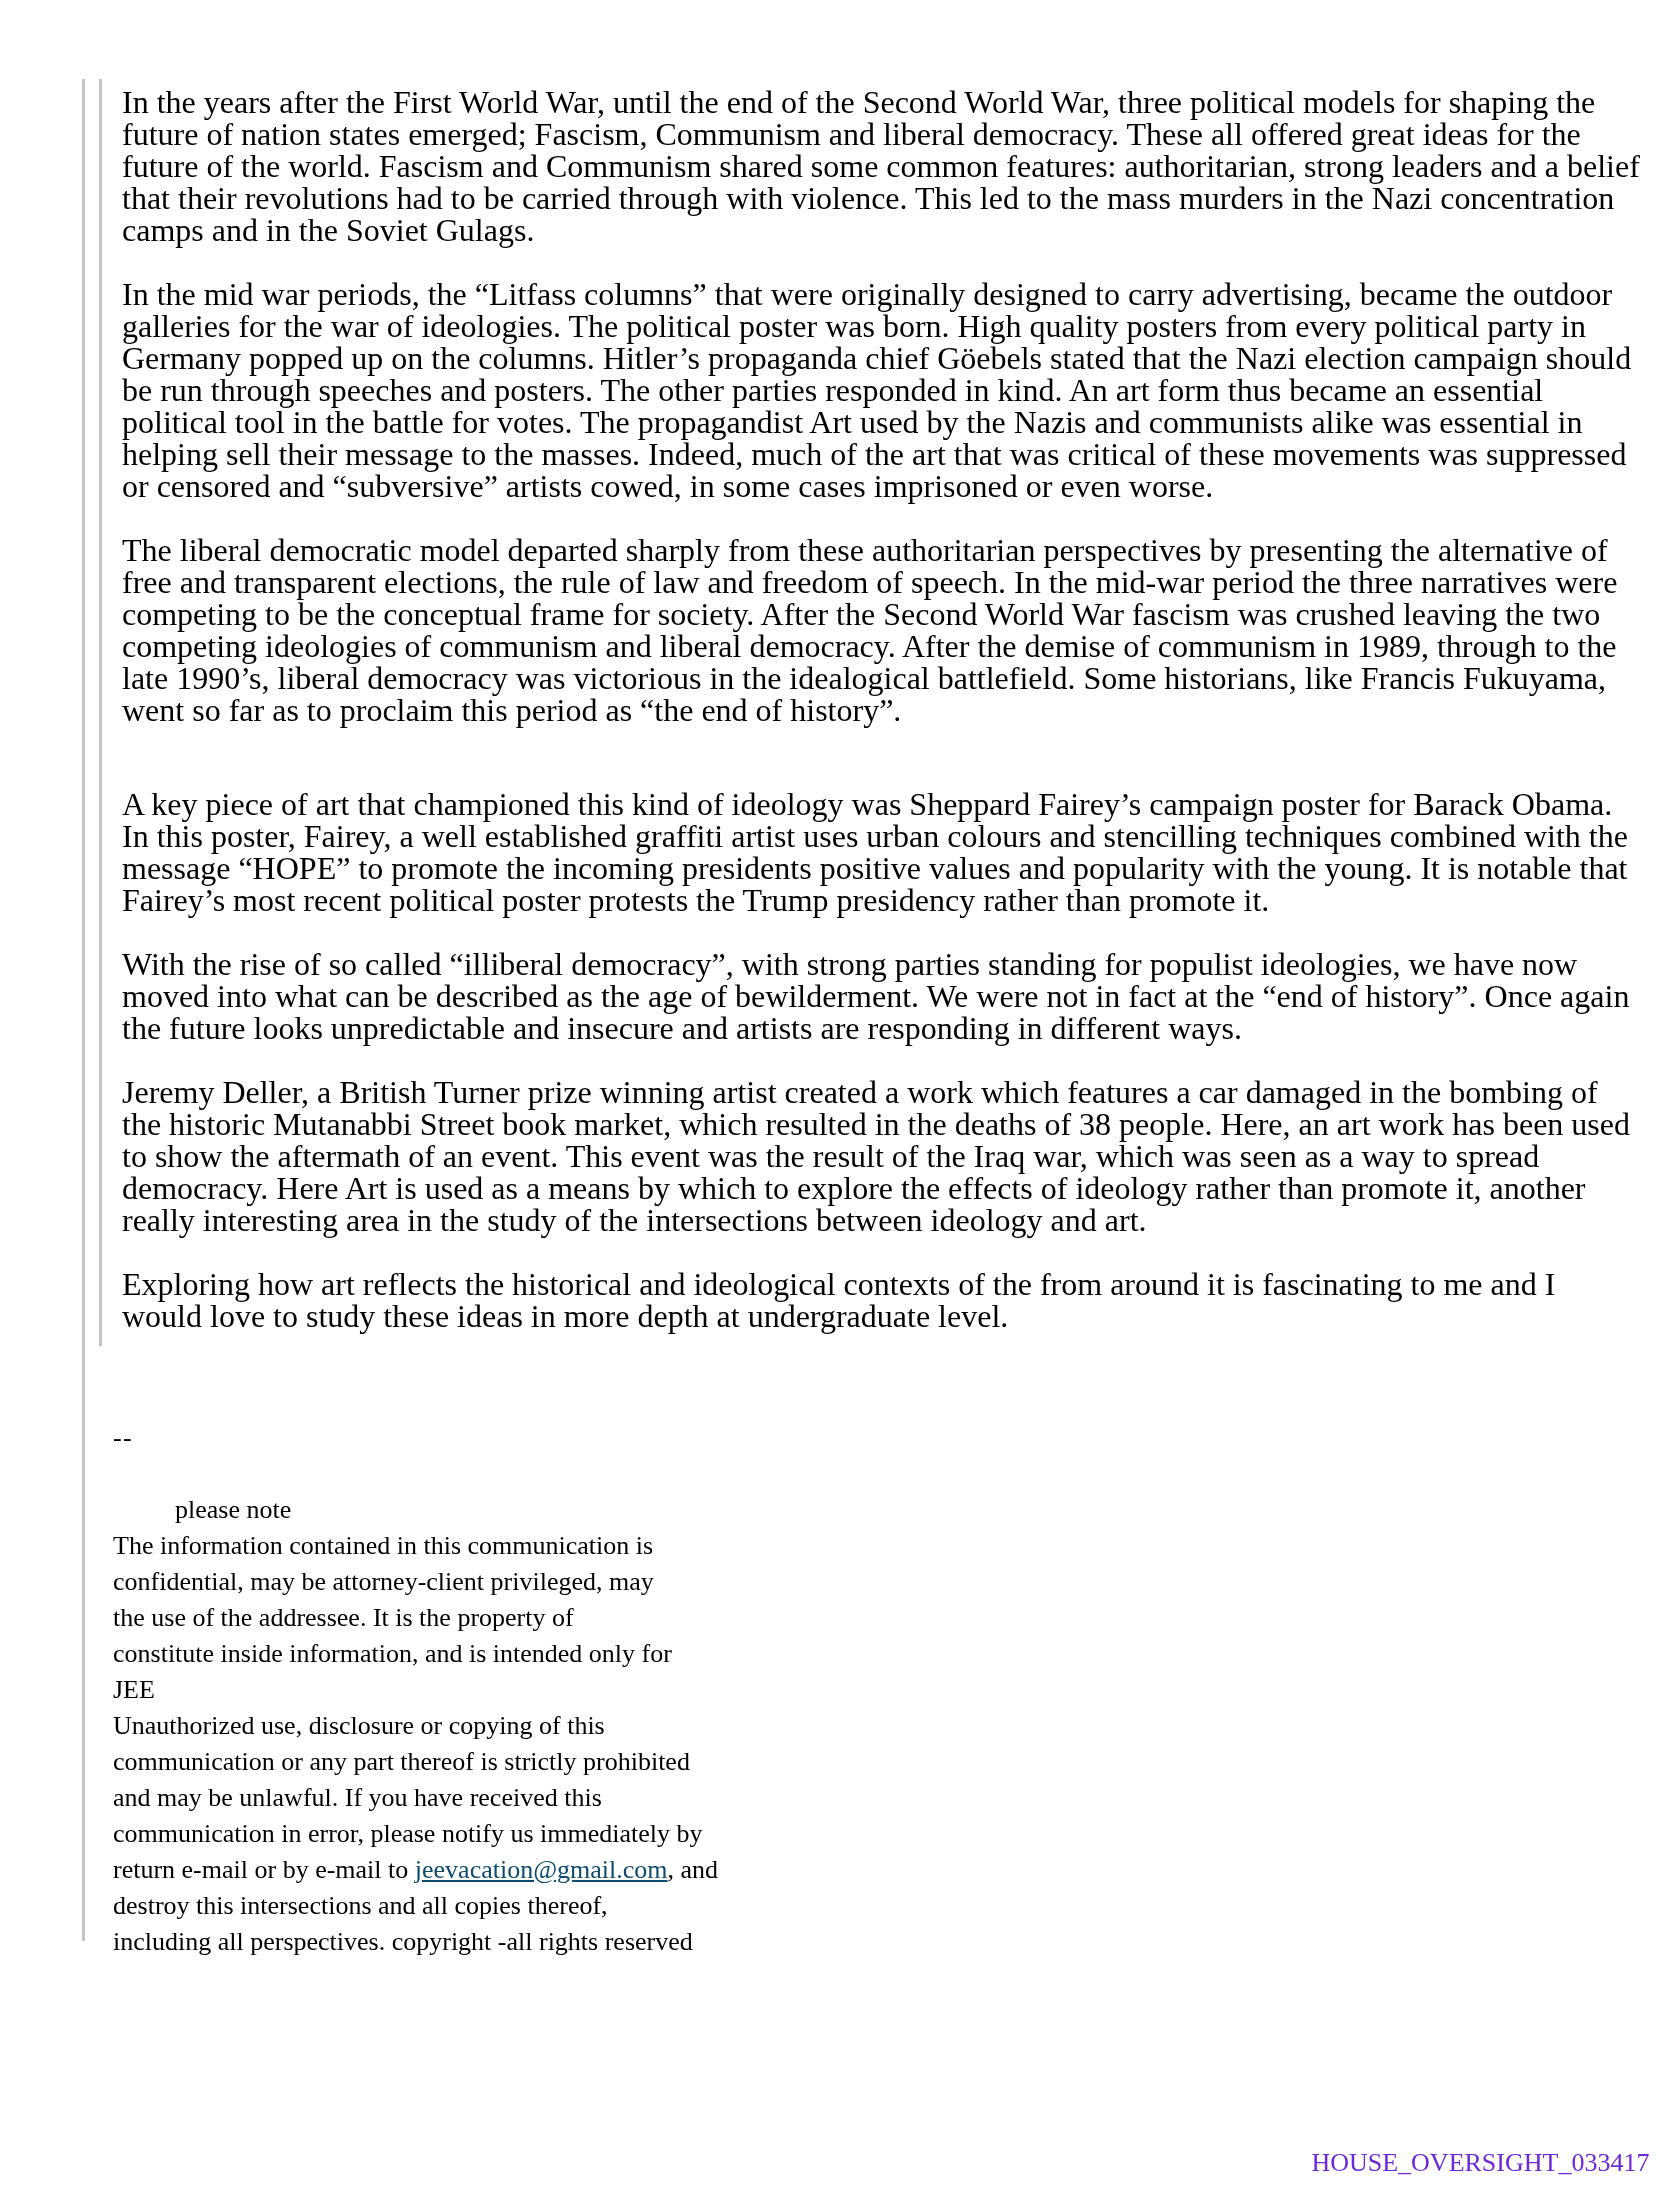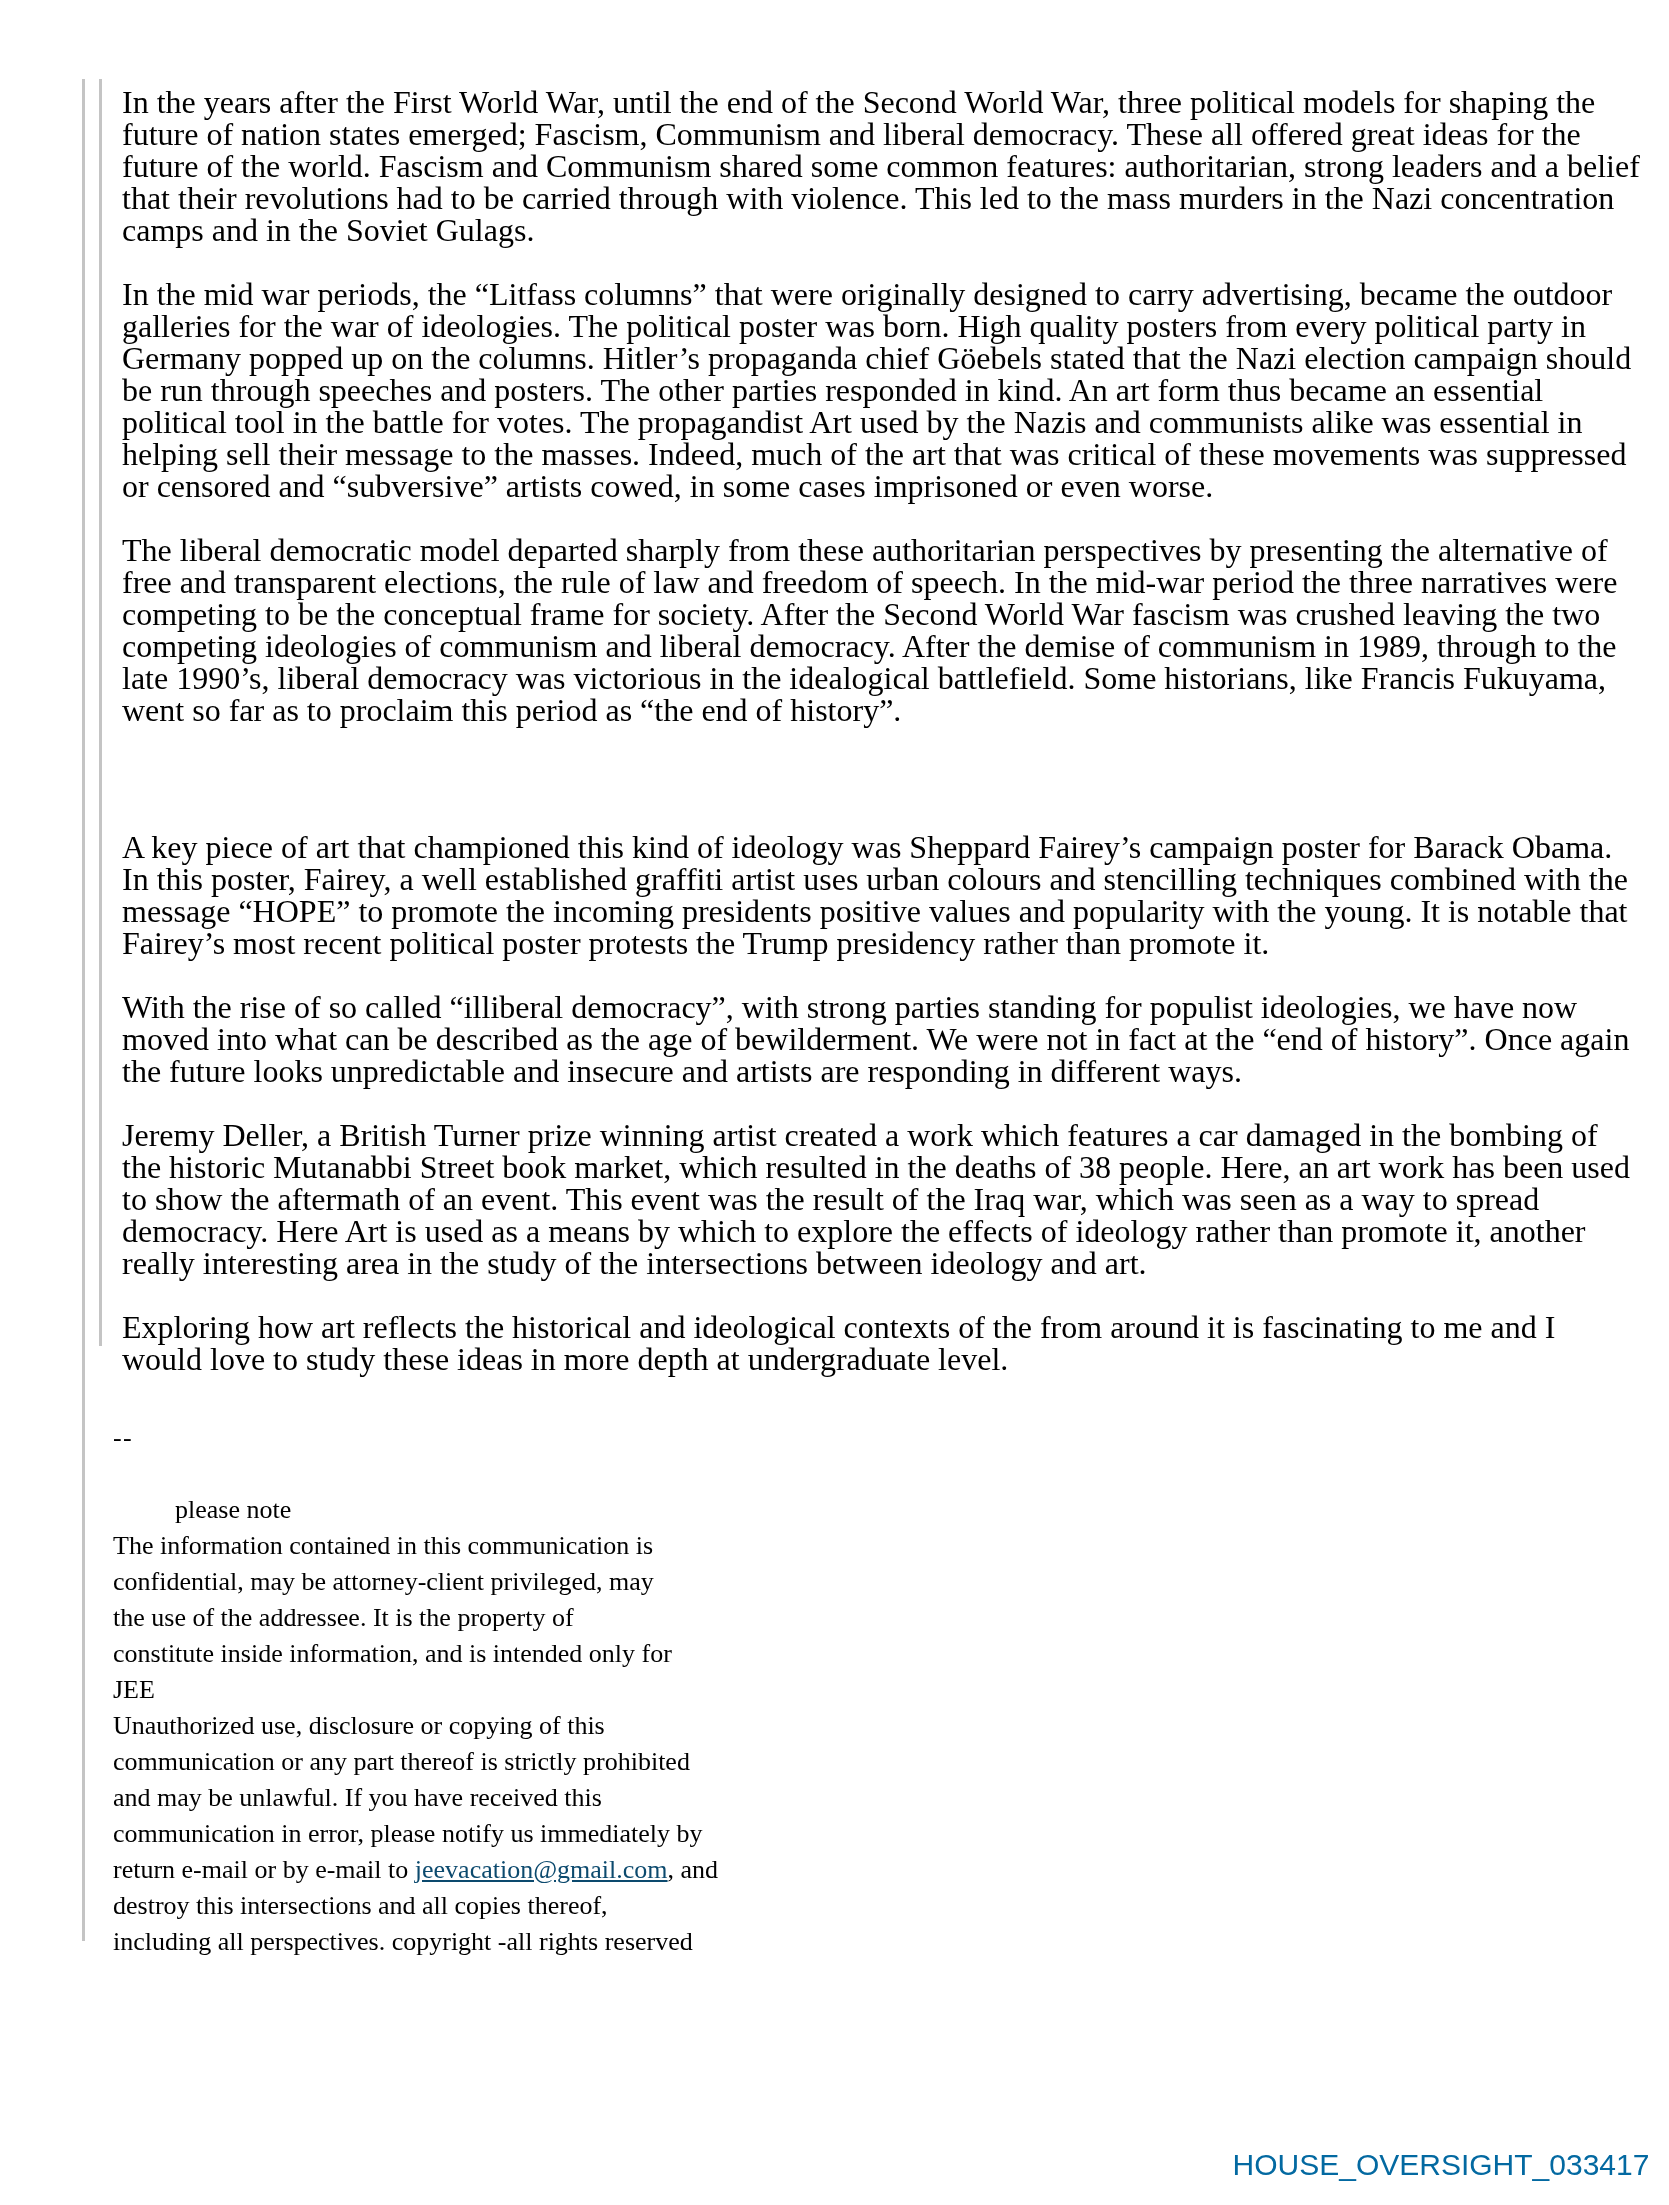--- a/index.html
+++ b/index.html
@@ -25,21 +25,21 @@
   
   .essay {
     position: absolute;
     left: 122px;
     top: 86px;
     width: 1519px;
     font-size: 32px;
     line-height: 32px;
   }
   .essay p { margin: 0 0 32px 0; }
-  .essay p.big-gap { margin-bottom: 105px; }
+  .essay p.big-gap { margin-bottom: 62px; }
 
   
   .signature {
     position: absolute;
     left: 113px;
     top: 1420px;
     width: 916px;
     font-size: 26px;
     line-height: 36px;
   }
@@ -49,23 +49,23 @@
     color: #0c4a6e;
     text-decoration: underline;
     cursor: pointer;
   }
 
   
   .bates {
     position: absolute;
     right: 19.6px;
     top: 2148px;
-    font-family: Liberation Sans, sans-serif;
-    font-size: 30px;
-    color: #0369a1;
+    font-family: Liberation Serif, serif;
+    font-size: 26px;
+    color: #6d28d9;
   }
 </style>
 </head>
 <body>
 
 <div class="page">
 
   <div class="quote-bar outer"></div>
   <div class="quote-bar inner"></div>
 

